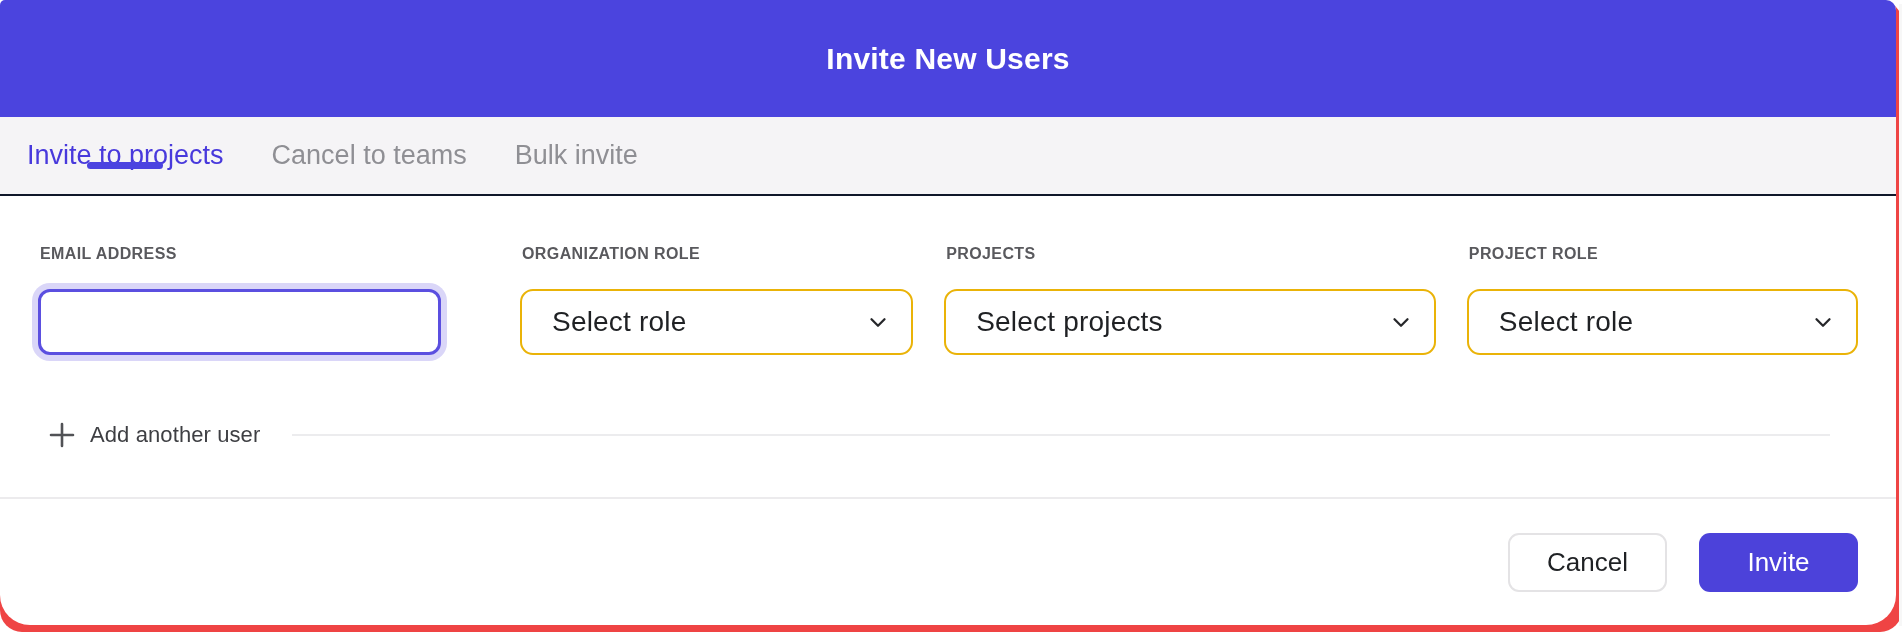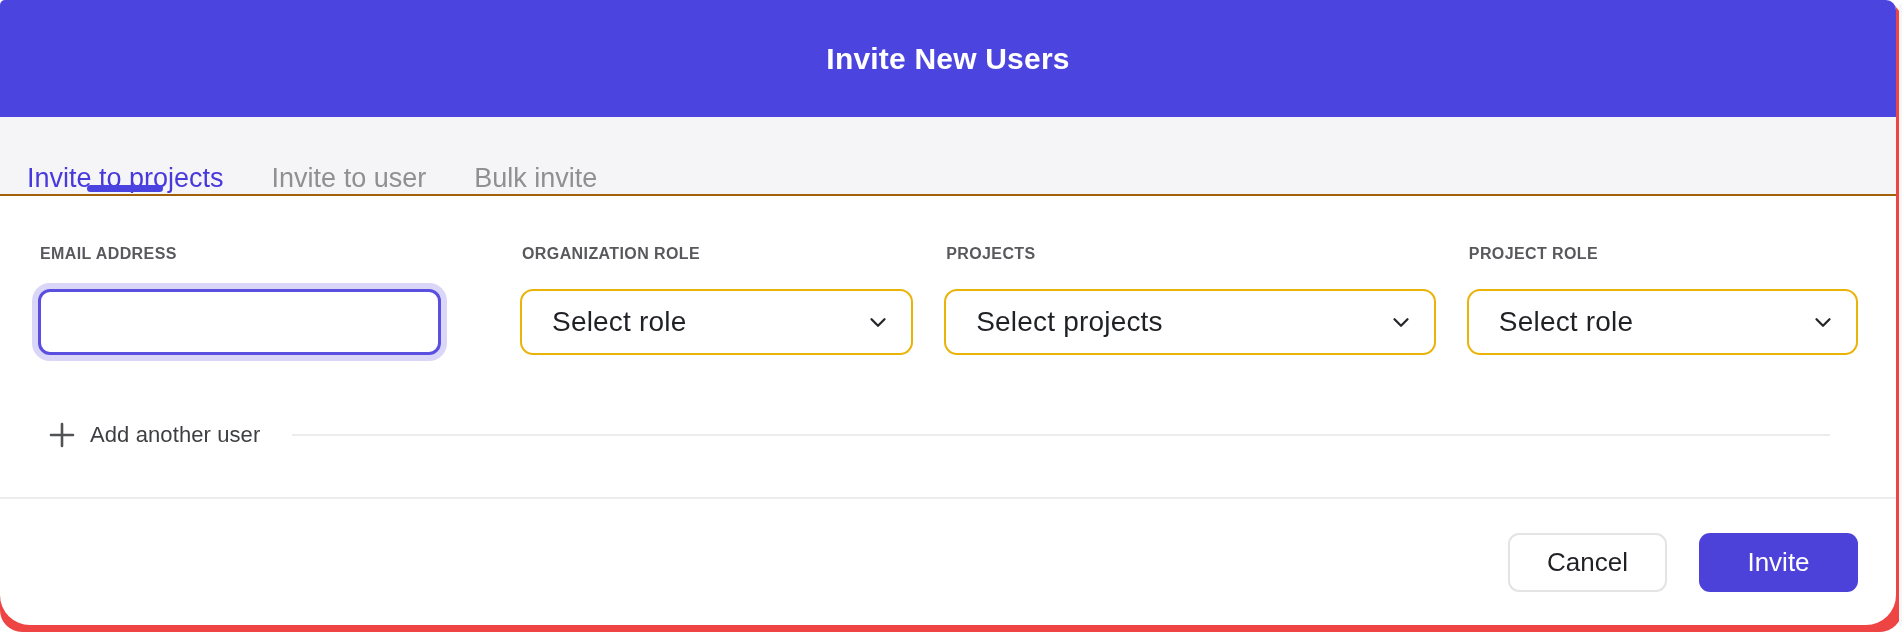--- a/index.html
+++ b/index.html
@@ -45,23 +45,23 @@
     color: #ffffff;
     font-size: 30px;
     font-weight: bold;
     letter-spacing: 0.2px;
   }
   
   .tab-bar {
     flex: 0 0 79px;
     height: 79px;
     background: #F5F4F6;
-    border-bottom: 2px solid #a16207;
-    display: flex;
-    align-items: flex-end;
+    border-bottom: 2px solid #0f172a;
+    display: flex;
+    align-items: center;
     padding-left: 27px;
     gap: 48px;
   }
   .tab {
     position: relative;
     display: flex;
     align-items: center;
     font-size: 27px;
     color: #8F8F94;
     cursor: pointer;
@@ -206,21 +206,21 @@
     <div class="modal-header">
       <div class="modal-title">Invite New Users</div>
     </div>
 
     <div class="tab-bar">
       <div class="tab active">
         <span>Invite to projects</span>
         <span class="tab-underline"></span>
       </div>
       <div class="tab">
-        <span>Invite to user</span>
+        <span>Cancel to teams</span>
       </div>
       <div class="tab">
         <span>Bulk invite</span>
       </div>
     </div>
 
     <div class="form-body">
       <div class="fields-row">
 
         <div class="field field-email">

